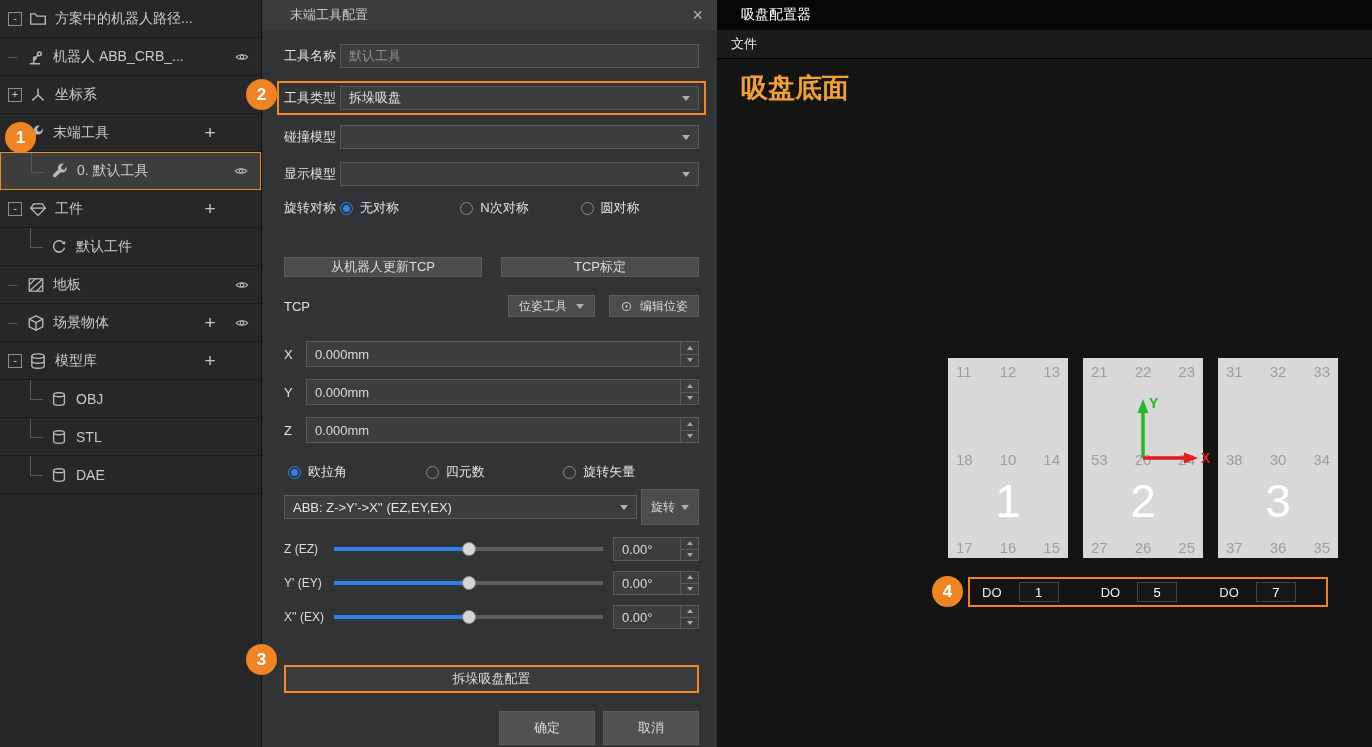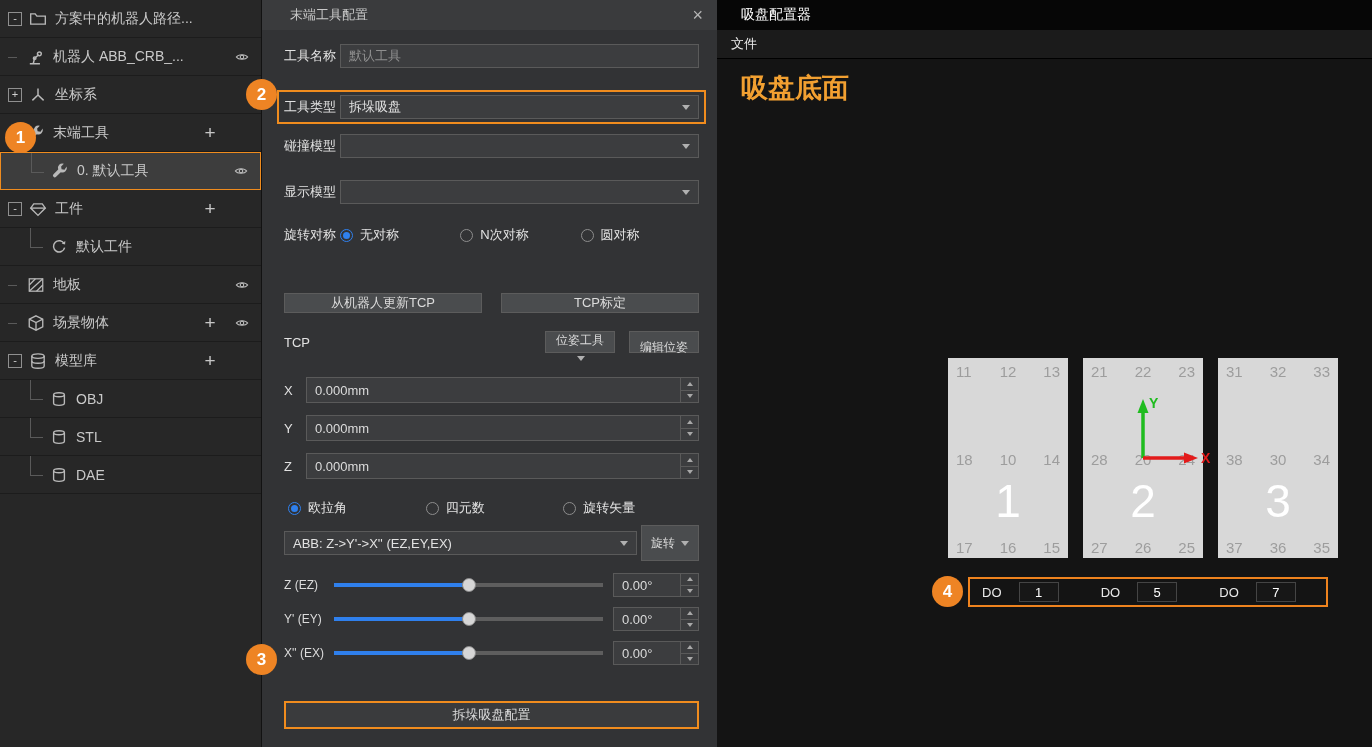--- a/index.html
+++ b/index.html
@@ -21,38 +21,38 @@
   .rgroup{margin-left:auto;display:flex;align-items:center;gap:10px;padding-right:4px;flex:none;}
   .plus{width:22px;text-align:center;font-size:19px;color:#c6c6c6;line-height:1;cursor:default;}
   .eyebtn{width:22px;display:flex;justify-content:center;}
   .eyebtn svg{width:18px;height:14px;}
   .rspacer{width:22px;}
   
   .dialog{position:absolute;left:262px;top:0;width:455px;height:747px;background:#323335;box-sizing:border-box;display:flex;flex-direction:column;}
   .dtitle{height:30px;background:#3a3b3d;display:flex;align-items:center;padding:0 14px 0 28px;font-size:13px;color:#c9c9c9;flex:none;}
   .dclose{margin-left:auto;color:#b5b5b5;font-size:18px;line-height:1;cursor:default;}
   .dbody{flex:1;padding:14px 18px 0 22px;display:flex;flex-direction:column;box-sizing:border-box;}
-  .drow{display:flex;align-items:center;margin-bottom:22px;}
+  .drow{display:flex;align-items:center;margin-bottom:13px;}
   .dlabel{width:56px;flex:none;font-size:13px;color:#e2e2e2;}
   .dinput{flex:1;height:24px;background:#3c3d3f;border:1px solid #5a5a5a;color:#8f8f8f;font-size:13px;padding:0 8px;box-sizing:border-box;font-family:inherit;}
   .hl-orange{border:2px solid #F08C1E;padding:3px 5px;margin:0 -7px 10px -7px;}
   .dselect{flex:1;height:24px;background:#3c3d3f;border:1px solid #5a5a5a;display:flex;align-items:center;padding:0 8px;font-size:13px;color:#e2e2e2;box-sizing:border-box;}
   .caret{margin-left:auto;width:0;height:0;border-left:4px solid transparent;border-right:4px solid transparent;border-top:5px solid #b0b0b0;flex:none;}
   .radios{flex:1;display:flex;align-items:center;}
   .ritem{display:flex;align-items:center;gap:7px;font-size:13px;color:#e2e2e2;width:33.5%;}
   .ritem:last-child{width:auto;}
   .rc{width:13px;height:13px;border-radius:50%;border:1px solid #8d8d8d;position:relative;flex:none;box-sizing:border-box;}
   .ritem.sel .rc{border-color:#2F80ED;}
   .ritem.sel .rc::after{content:"";position:absolute;left:2px;top:2px;right:2px;bottom:2px;border-radius:50%;background:#2F80ED;}
   .dbtnrow{display:flex;gap:19px;margin:27px 0 18px;}
   .bigbtn{flex:1;height:20px;background:#4a4c4e;border:1px solid #5c5c5c;color:#dcdcdc;font-size:13px;display:flex;align-items:center;justify-content:center;box-sizing:border-box;}
   .tcphead{display:flex;align-items:center;margin-bottom:24px;}
   .tcplabel{font-size:13px;color:#e2e2e2;}
   .tcpbtns{margin-left:auto;display:flex;gap:14px;}
-  .smallbtn{height:22px;background:#4a4c4e;border:1px solid #5c5c5c;color:#dcdcdc;font-size:12px;display:flex;align-items:center;gap:7px;padding:0 10px;box-sizing:border-box;flex-direction:column;}
+  .smallbtn{height:22px;background:#4a4c4e;border:1px solid #5c5c5c;color:#dcdcdc;font-size:12px;display:flex;align-items:center;gap:7px;padding:0 10px;box-sizing:border-box;}
   .smallbtn svg{width:13px;height:13px;}
   .axisrow{display:flex;align-items:center;margin-bottom:12px;}
   .axislabel{width:22px;font-size:13px;color:#e2e2e2;flex:none;}
   .spin{flex:1;display:flex;height:26px;background:#3c3d3f;border:1px solid #5a5a5a;box-sizing:border-box;}
   .spinval{flex:1;display:flex;align-items:center;padding:0 8px;font-size:13px;color:#dcdcdc;overflow:hidden;}
   .spinarrows{width:17px;border-left:1px solid #5a5a5a;display:flex;flex-direction:column;flex:none;}
   .sbtn{flex:1;display:flex;align-items:center;justify-content:center;}
   .sbtn.up{border-bottom:1px solid #5a5a5a;}
   .tri-up{width:0;height:0;border-left:3.5px solid transparent;border-right:3.5px solid transparent;border-bottom:4px solid #a8a8a8;}
   .tri-down{width:0;height:0;border-left:3.5px solid transparent;border-right:3.5px solid transparent;border-top:4px solid #a8a8a8;}
@@ -544,21 +544,21 @@
         <span>15</span>
       </div>
       <div class="bignum">1</div>
     </div>
 
     <div class="pad pad2">
       <div class="padgrid">
         <span>21</span>
         <span>22</span>
         <span>23</span>
-        <span>28</span>
+        <span>53</span>
         <span>20</span>
         <span>24</span>
         <span>27</span>
         <span>26</span>
         <span>25</span>
       </div>
       <div class="bignum">2</div>
       <svg class="axes" viewBox="0 0 120 200">
         <line x1="60" y1="100" x2="60" y2="54" stroke="#1FBC1F" stroke-width="3.5"></line>
         <polygon points="60,41 54.5,55 65.5,55" fill="#1FBC1F"></polygon>

